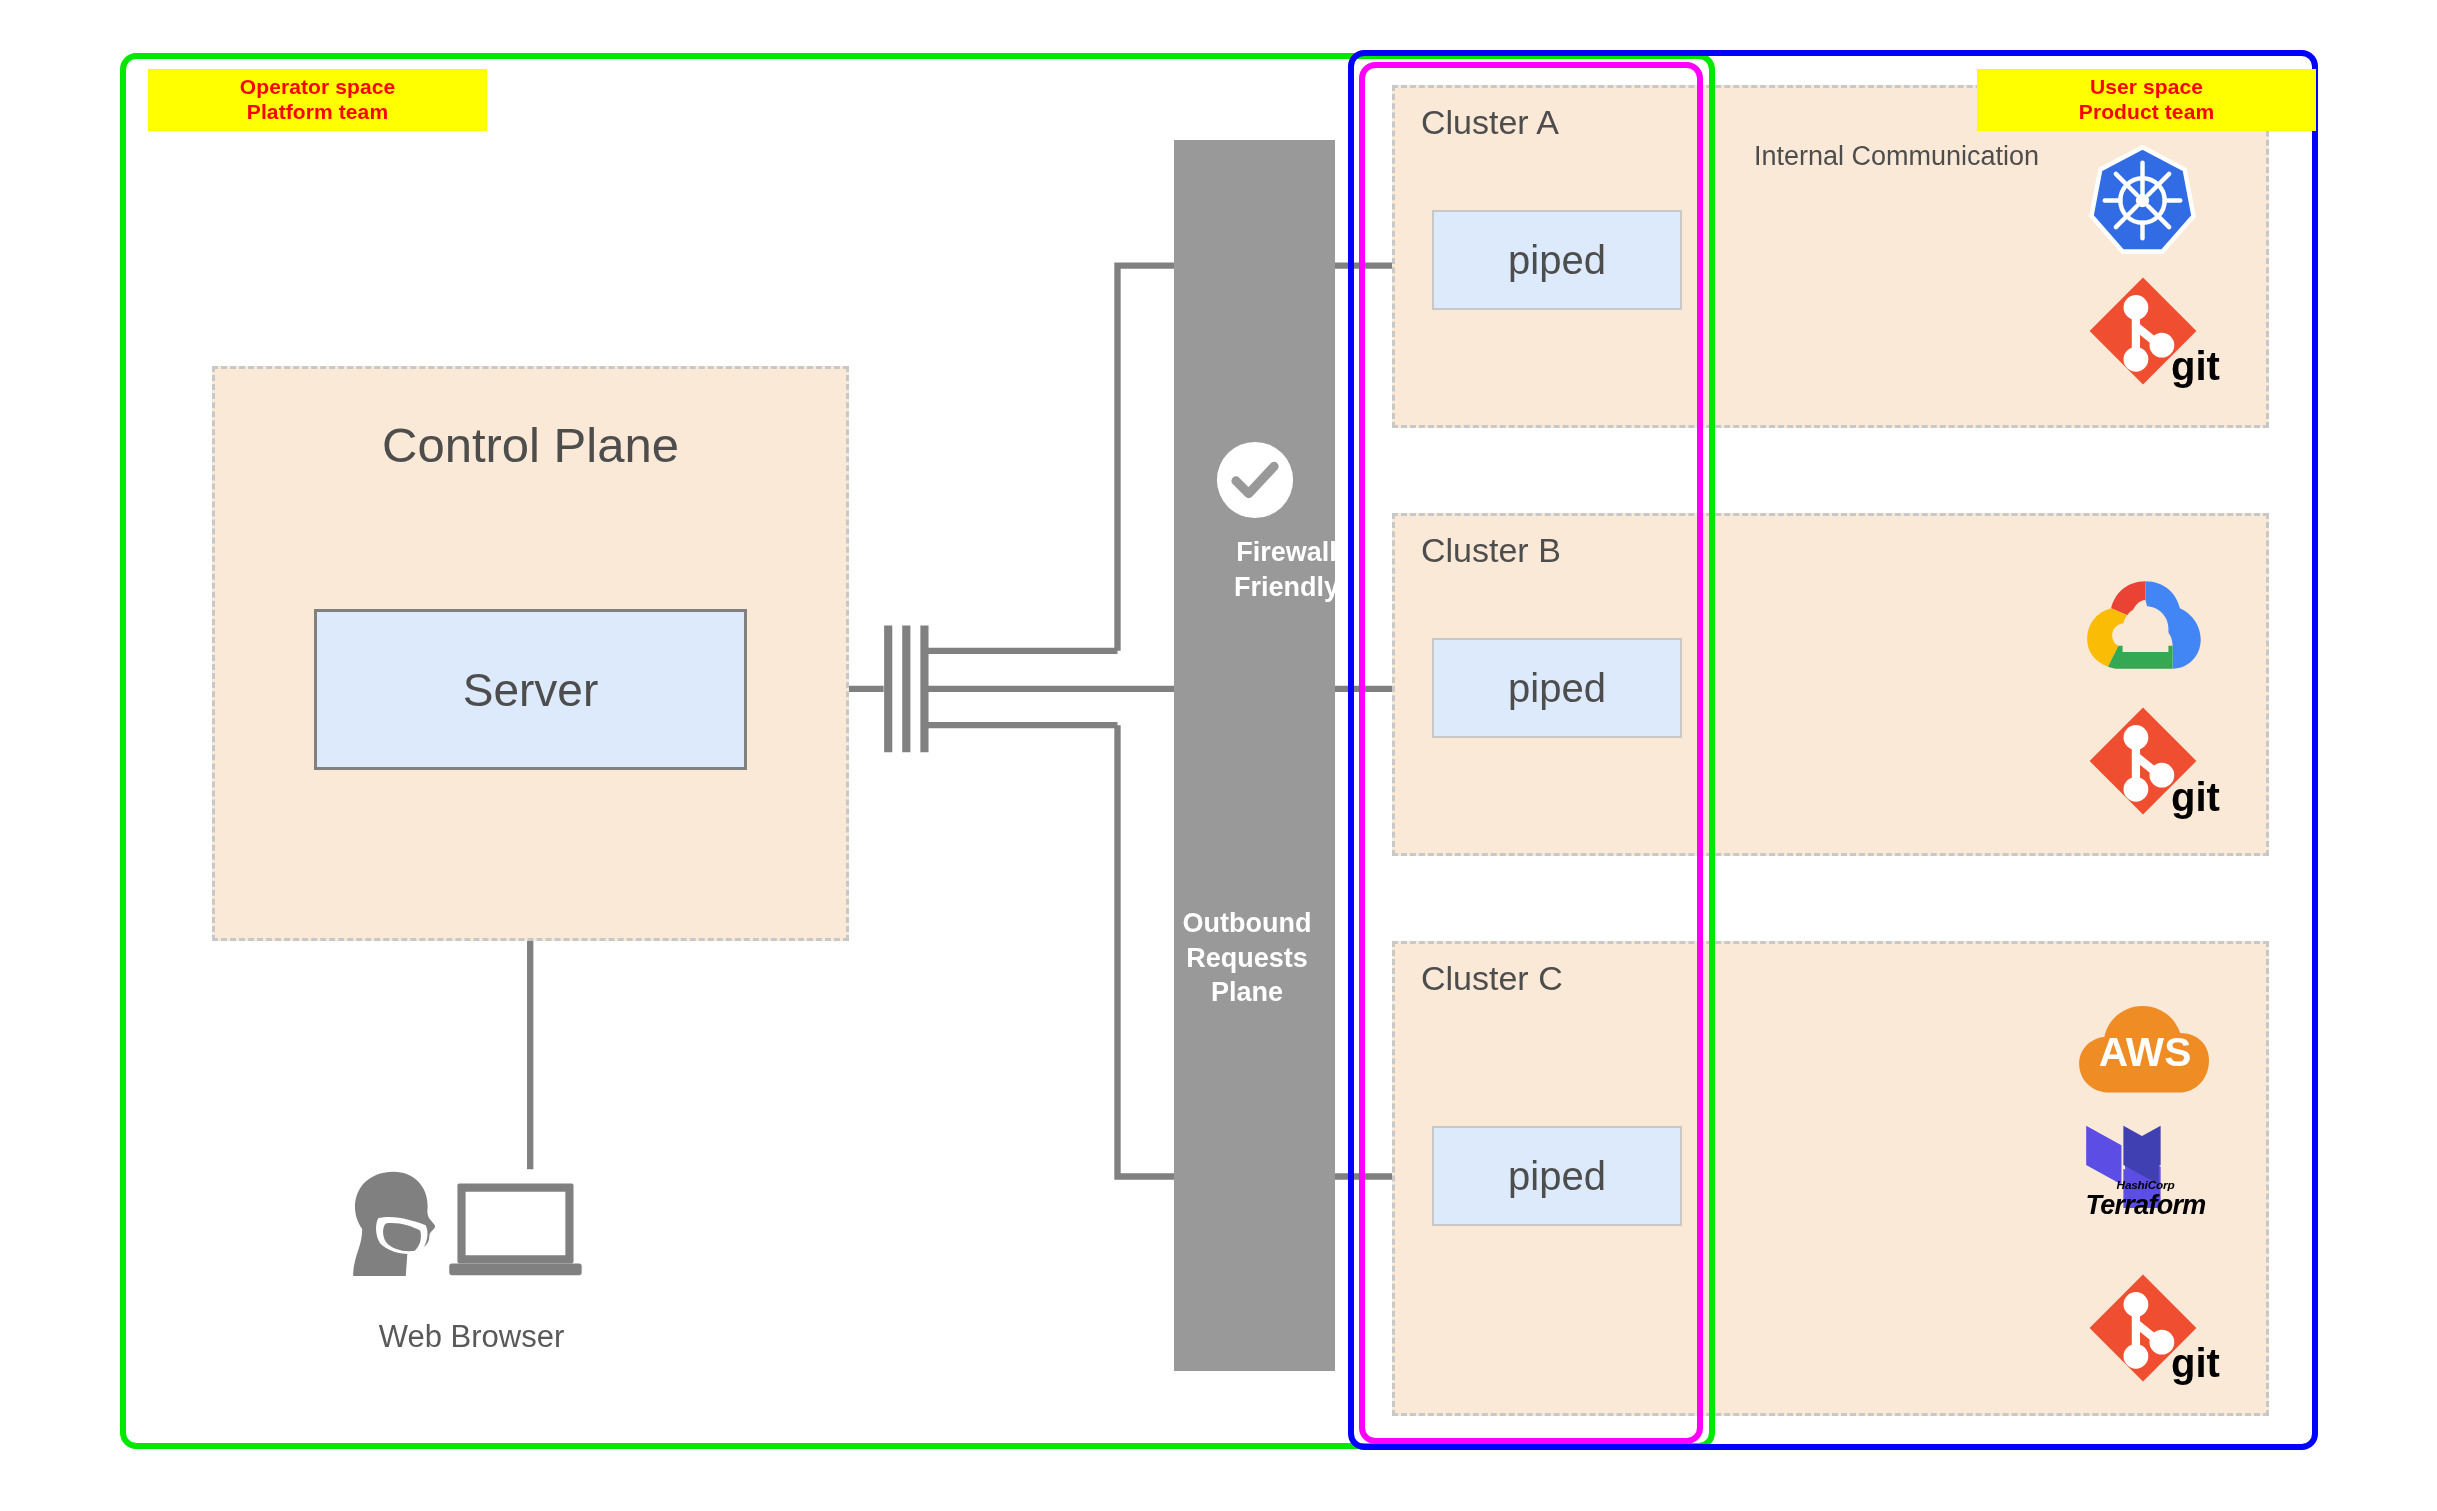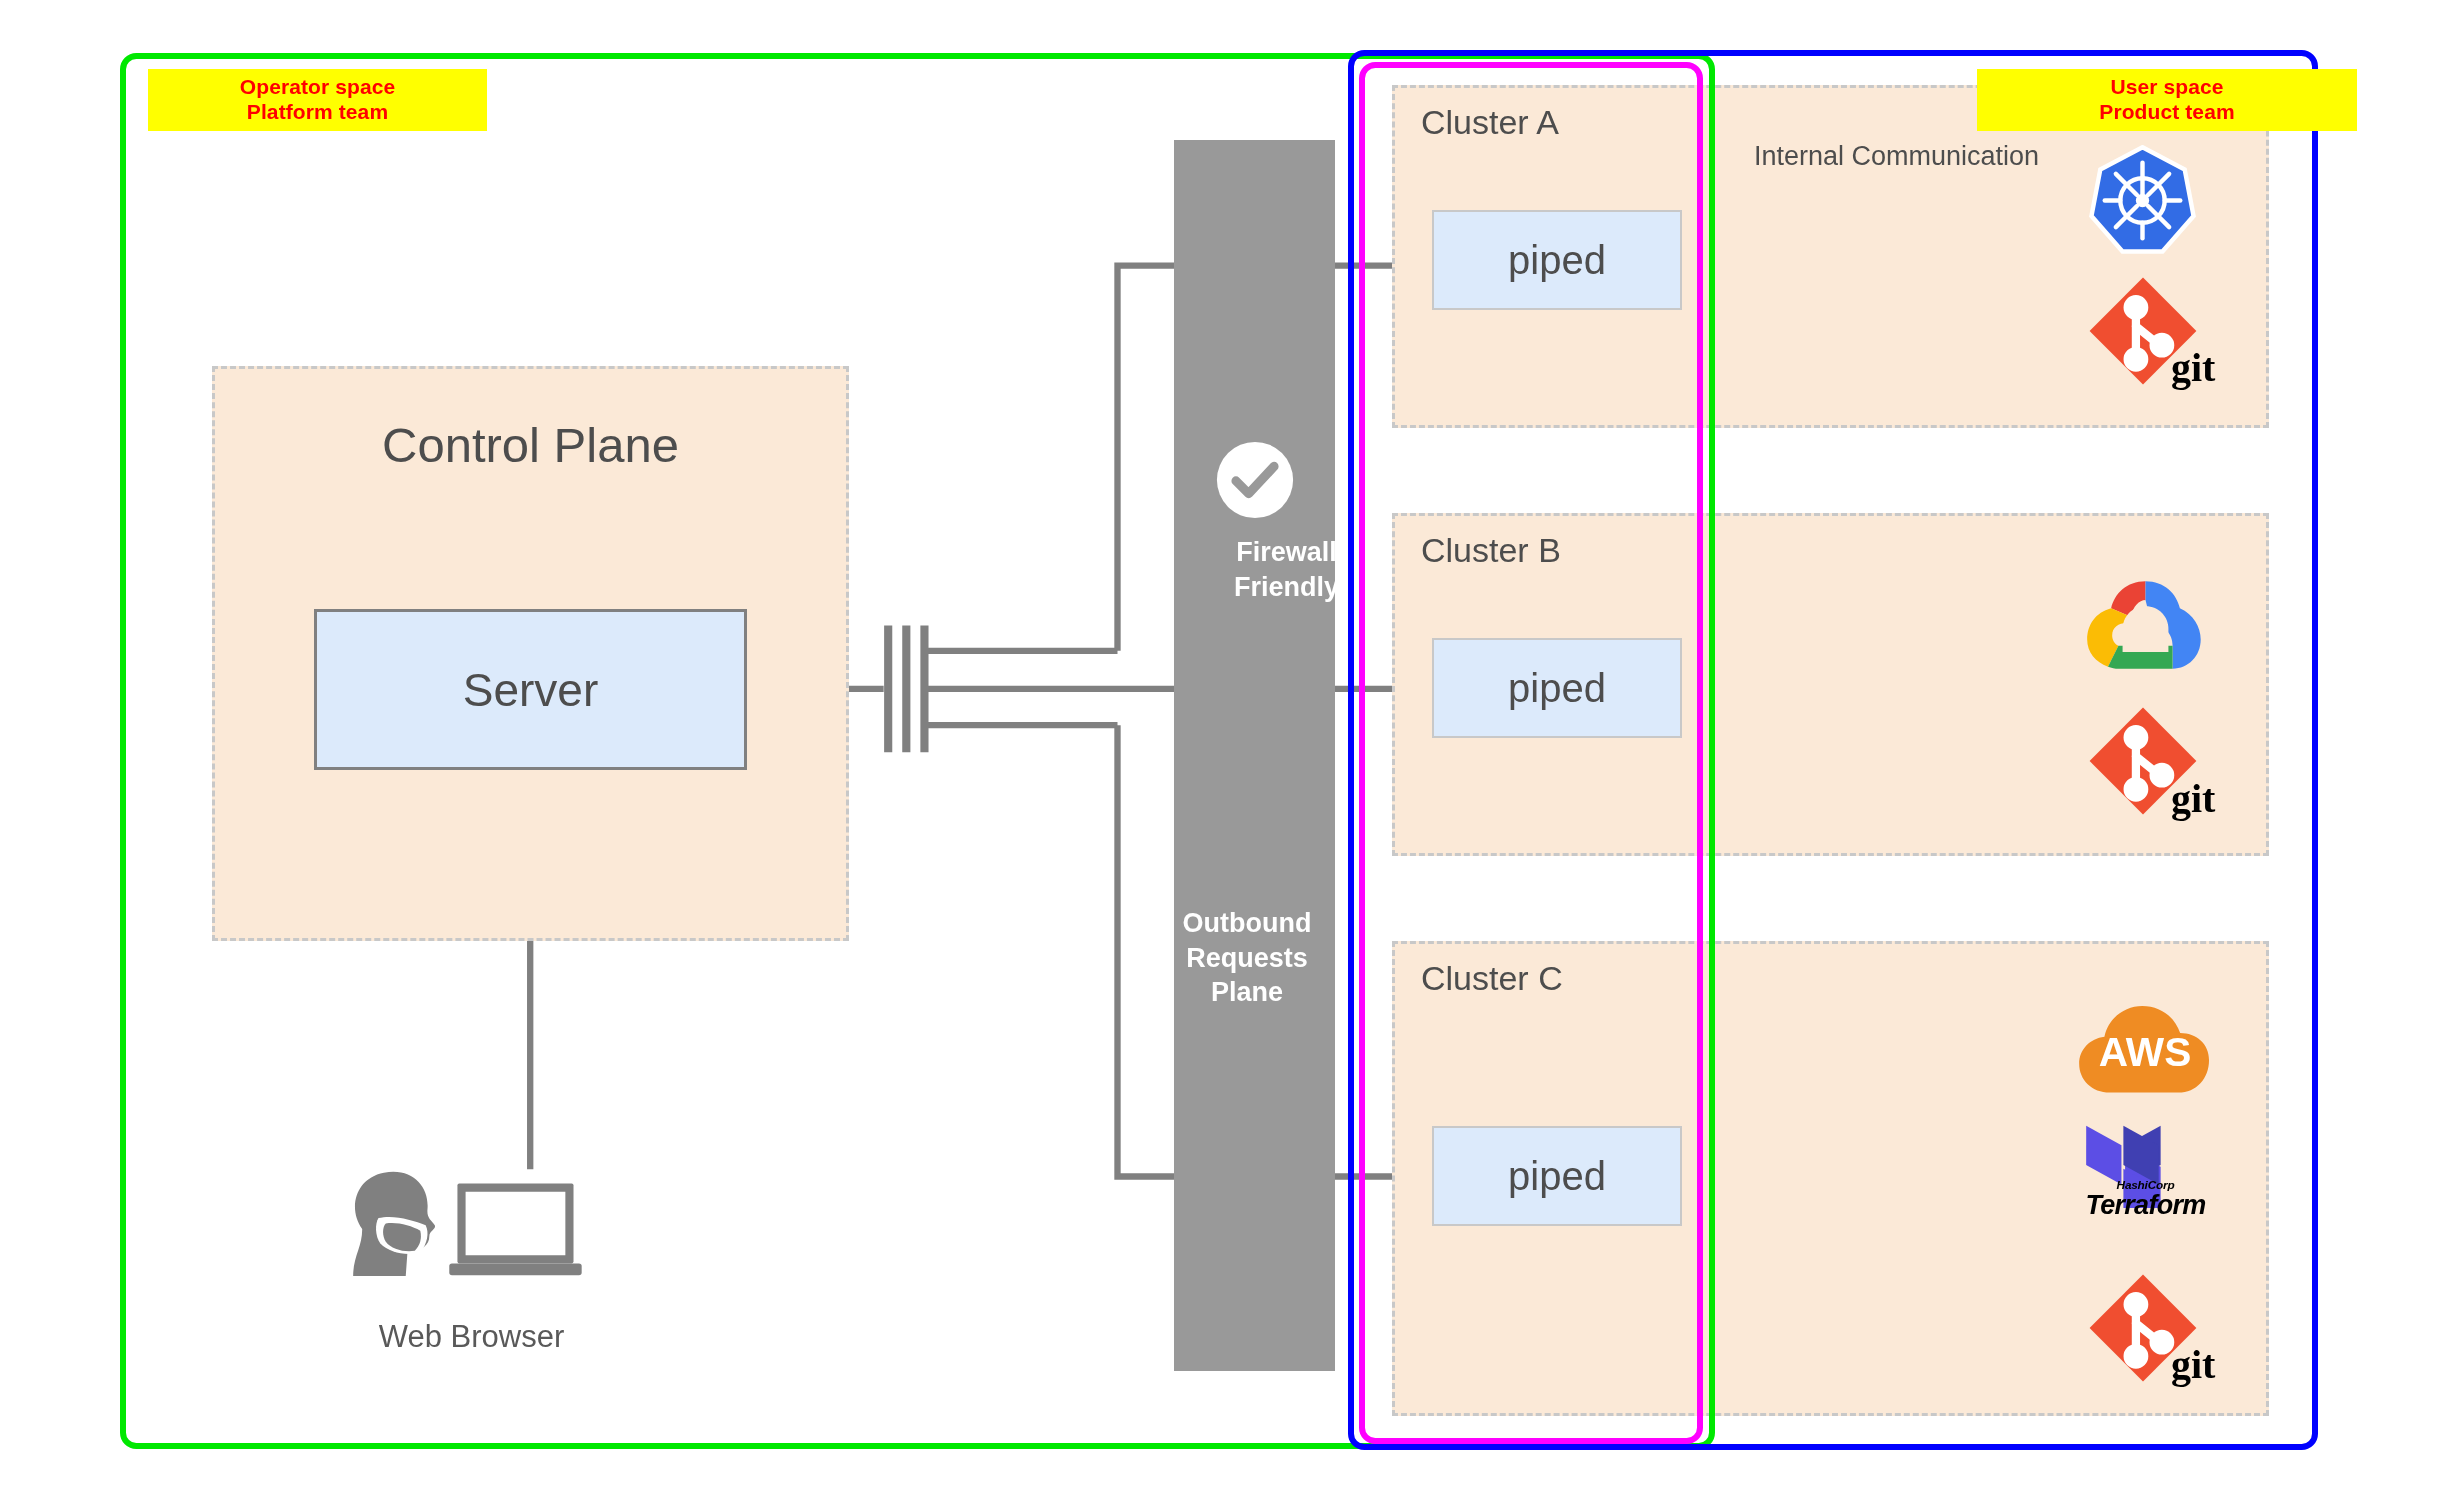--- a/index.html
+++ b/index.html
@@ -10,21 +10,21 @@
   .zone{position:absolute;box-sizing:border-box;border-radius:16.3px;background:transparent;}
   #zone-operator{left:120px;top:53px;width:1595px;height:1396px;border:6.3px solid #00e800;}
   #zone-user{left:1348px;top:50px;width:970px;height:1400px;border:6.3px solid #0000ff;}
   #zone-piped{left:1359px;top:62px;width:344px;height:1382px;border:6.3px solid #ff00ff;}
 
   
   .note{position:absolute;background:#ffff00;color:#ff0000;font-weight:bold;
         text-align:left;line-height:1.18;font-size:21px;letter-spacing:0.1px;
         display:flex;flex-direction:column;justify-content:center;align-items:center;}
   #note-operator{left:148px;top:69px;width:339px;height:62px;}
-  #note-user{left:1977px;top:69px;width:380px;height:62px;}
+  #note-user{left:1977px;top:69px;width:339px;height:62px;}
 
   
   #control-plane{position:absolute;left:212px;top:366px;width:637px;height:575px;
      background:#fbe9d7;border:3.6px dashed #c8c8c8;box-sizing:border-box;}
   #control-plane-title{position:absolute;left:212px;top:417px;width:637px;
      text-align:center;font-size:49px;color:#4d4d4d;}
   #server-box{position:absolute;left:314px;top:609px;width:433px;height:161px;
      background:#dceafb;border:3.6px solid #808080;box-sizing:border-box;
      display:flex;align-items:center;justify-content:center;
      font-size:46px;color:#4d4d4d;}
@@ -69,21 +69,21 @@
   #logo-k8s{left:2087px;top:145px;width:111px;height:111px;}
   #logo-git-a{left:2084px;top:272px;width:118px;height:118px;}
   #logo-gcp{left:2083px;top:575px;width:125px;height:100px;}
   #logo-git-b{left:2084px;top:702px;width:118px;height:118px;}
   #logo-aws{left:2077px;top:997px;width:136px;height:101px;}
   #logo-terraform{left:2084px;top:1110px;width:118px;height:98px;}
   .tf-text{position:absolute;left:2073px;top:1178px;width:145px;text-align:center;font-style:italic;}
   .tf-hashi{font-size:11.8px;font-weight:bold;color:#000;letter-spacing:-0.2px;}
   .tf-name{font-size:27px;font-weight:bold;color:#000;letter-spacing:-0.7px;line-height:1;}
   #logo-git-c{left:2084px;top:1269px;width:118px;height:118px;}
-  .git-word{position:absolute;font-family:Liberation Serif, serif;font-weight:bold;
+  .git-word{position:absolute;font-family:Liberation Sans, sans-serif;font-weight:bold;
      font-size:40px;color:#000;}
   #git-word-a{left:2171px;top:344px;}
   #git-word-b{left:2171px;top:775px;}
   #git-word-c{left:2171px;top:1341px;}
 </style>
 </head>
 <body>
 
 <div id="stage">
 

